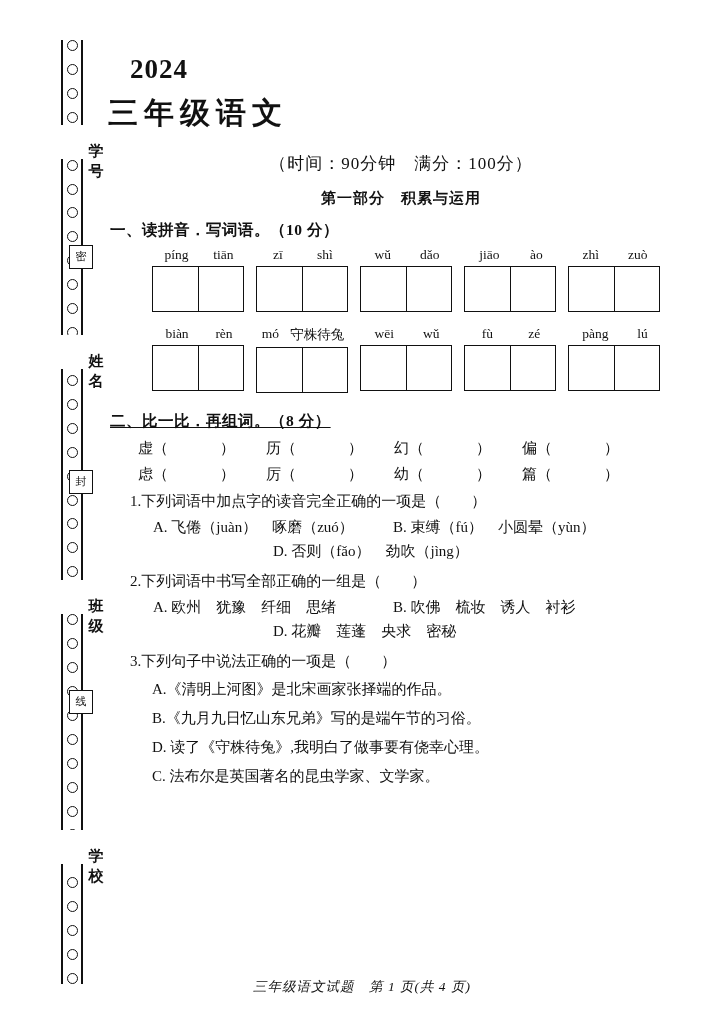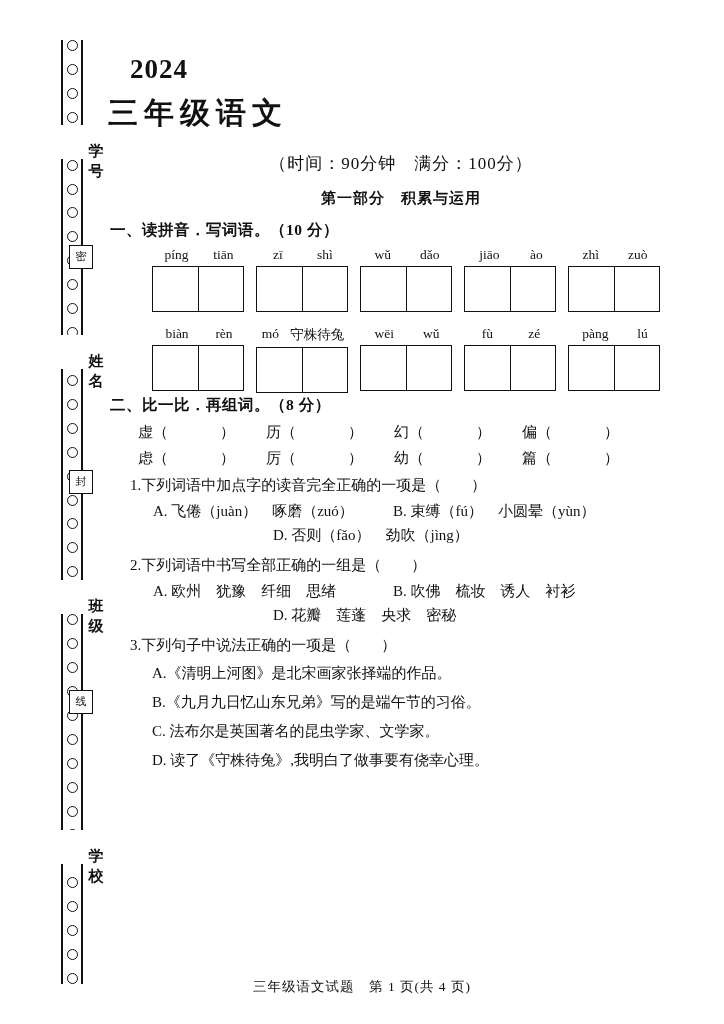--- a/index.html
+++ b/index.html
@@ -110,21 +110,21 @@
   .blank{display:inline-block;width:52px;}
 
   .q{font-size:15px;margin:7px 0 0 22px;line-height:1.45;}
   .opts{display:flex;margin:5px 0 0 44px;font-size:15px;justify-content:center;}
   .opts .col{width:240px;}
   .opts .col.wide{width:300px;}
   .line{font-size:15px;margin:6px 0 0 44px;}
 
   .footer{
     position:absolute;left:0;right:0;bottom:28px;text-align:center;
-    font-size:13.5px;letter-spacing:1px;
+    font-size:13.5px;letter-spacing:1px;font-style:italic;
   }
 </style>
 </head>
 <body>
 
 <div class="page">
 
   <div class="binding">
     <div class="bind-line l1"></div>
     <div class="bind-line l2"></div>
@@ -289,21 +289,21 @@
           <span>pàng</span>
           <span>lú</span>
         </div>
         <div class="tian-box">
             <i></i>
             <i></i>
           </div>
       </div>
     </div>
 
-    <div class="qhead" style="margin-top:2px;">二、比一比．再组词。（8 分）</div>
+    <div class="qhead" style="margin-top:18px;text-decoration:underline;">二、比一比．再组词。（8 分）</div>
 
     <div class="zu-row">
       <div class="zu-item">
         <span>虚（</span>
           <span class="blank"></span>
           <span>）</span>
       </div>
       <div class="zu-item">
         <span>历（</span>
           <span class="blank"></span>
@@ -359,19 +359,19 @@
       <div class="col">A. 欧州　犹豫　纤细　思绪</div>
       <div class="col wide">B. 吹佛　梳妆　诱人　衬衫</div>
     </div>
     <div class="opts">
       <div class="col wide">D. 花瓣　莲蓬　央求　密秘</div>
     </div>
 
     <div class="q" style="margin-top:10px;">3.下列句子中说法正确的一项是（　　）</div>
     <div class="line" style="margin-top:8px;">A.《清明上河图》是北宋画家张择端的作品。</div>
     <div class="line" style="margin-top:10px;">B.《九月九日忆山东兄弟》写的是端午节的习俗。</div>
+    <div class="line" style="margin-top:10px;">D. 读了《守株待兔》,我明白了做事要有侥幸心理。</div>
     <div class="line" style="margin-top:10px;">C. 法布尔是英国著名的昆虫学家、文学家。</div>
-    <div class="line" style="margin-top:10px;">D. 读了《守株待兔》,我明白了做事要有侥幸心理。</div>
 
   </div>
 
   <div class="footer">三年级语文试题　第 1 页(共 4 页)</div>
 </div>
 
 </body></html>

